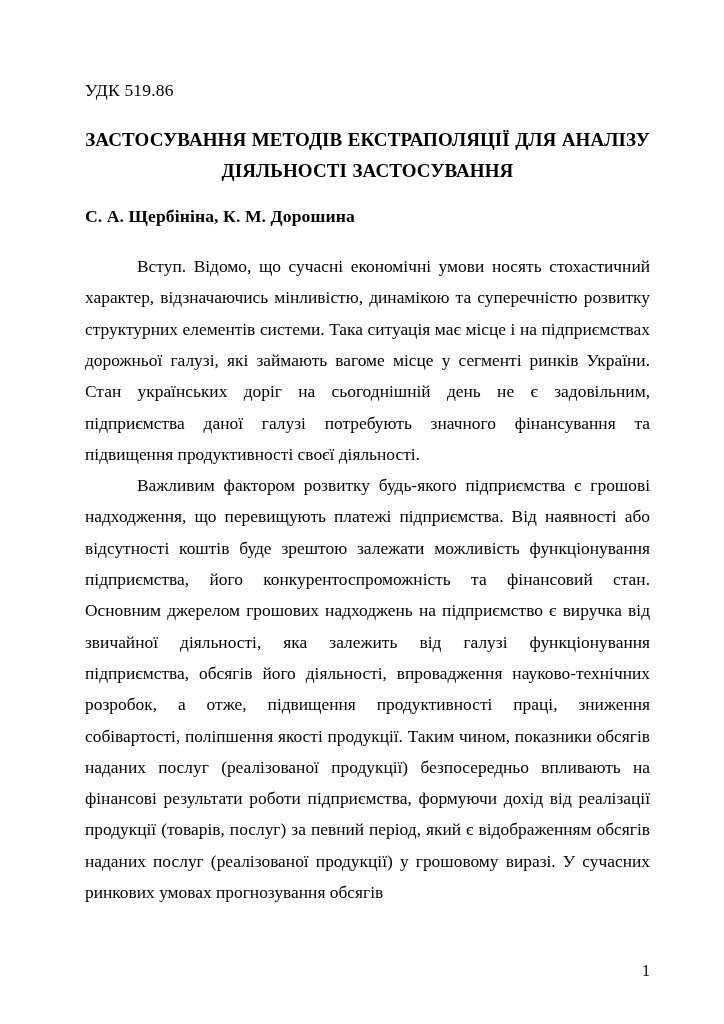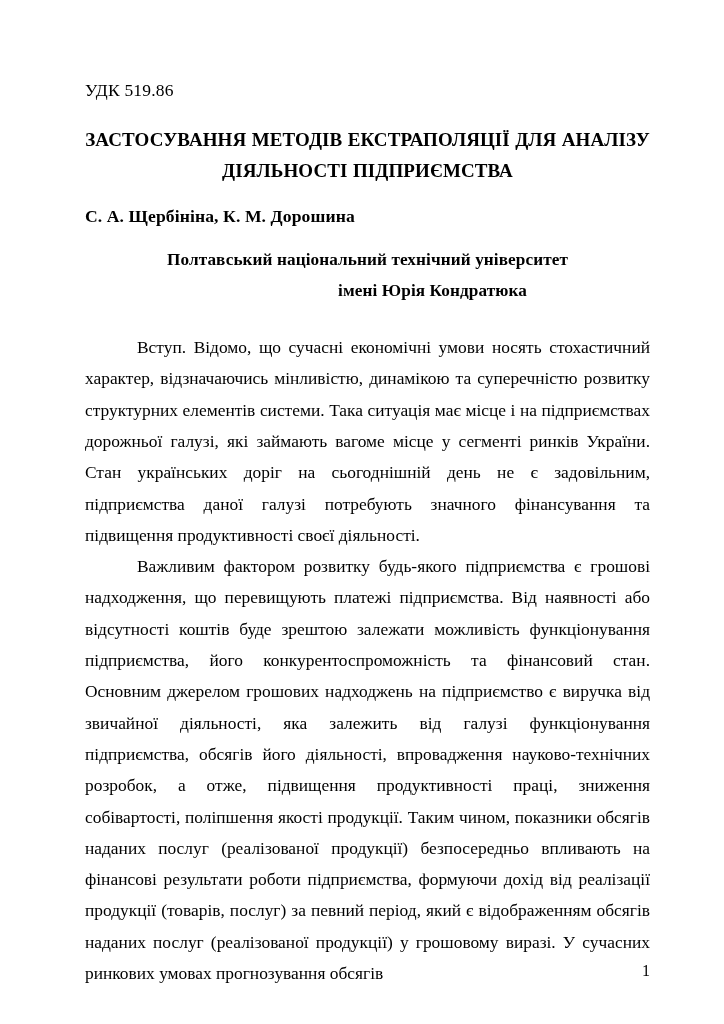--- a/index.html
+++ b/index.html
@@ -90,29 +90,25 @@
 
 <div class="page">
 
   <div class="content">
 
     <div class="udk">УДК 519.86</div>
 
     <h1 class="title">
       <span>ЗАСТОСУВАННЯ МЕТОДІВ ЕКСТРАПОЛЯЦІЇ ДЛЯ АНАЛІЗУ</span>
       <br>
-      <span>ДІЯЛЬНОСТІ ПІДПРИЄМСТВА</span>
+      <span>ДІЯЛЬНОСТІ ЗАСТОСУВАННЯ</span>
     </h1>
 
     <div class="authors">С. А. Щербініна, К. М. Дорошина</div>
 
-    <div class="affiliation">
-      <span>Полтавський національний технічний університет</span>
-      <span class="line2">імені Юрія Кондратюка</span>
-    </div>
 
     <p class="body-par first">
       <span class="lead">Вступ.</span><span> Відомо, що сучасні економічні умови носять стохастичний характер, відзначаючись мінливістю, динамікою та суперечністю розвитку структурних елементів системи. Така ситуація має місце і на підприємствах дорожньої галузі, які займають вагоме місце у сегменті ринків України. Стан українських доріг на сьогоднішній день не є задовільним, підприємства даної галузі потребують значного фінансування та підвищення продуктивності своєї діяльності.</span>
     </p>
 
     <p class="body-par">
       <span>Важливим фактором розвитку будь-якого підприємства є грошові надходження, що перевищують платежі підприємства. Від наявності або відсутності коштів буде зрештою залежати можливість функціонування підприємства, його конкурентоспроможність та фінансовий стан. Основним джерелом грошових надходжень на підприємство є виручка від звичайної діяльності, яка залежить від галузі функціонування підприємства, обсягів його діяльності, впровадження науково-технічних розробок, а отже, підвищення продуктивності праці, зниження собівартості, поліпшення якості продукції. Таким чином, показники обсягів наданих послуг (реалізованої продукції) безпосередньо впливають на фінансові результати роботи підприємства, формуючи дохід від реалізації продукції (товарів, послуг) за певний період, який є відображенням обсягів наданих послуг (реалізованої продукції) у грошовому виразі. У сучасних ринкових умовах прогнозування обсягів</span>
     </p>
 
   </div>

